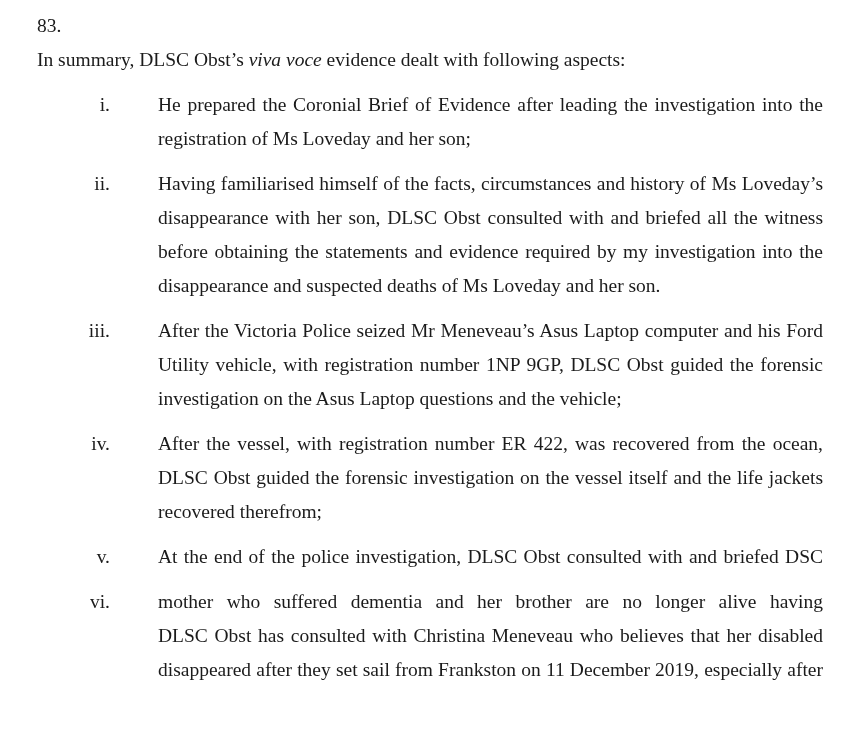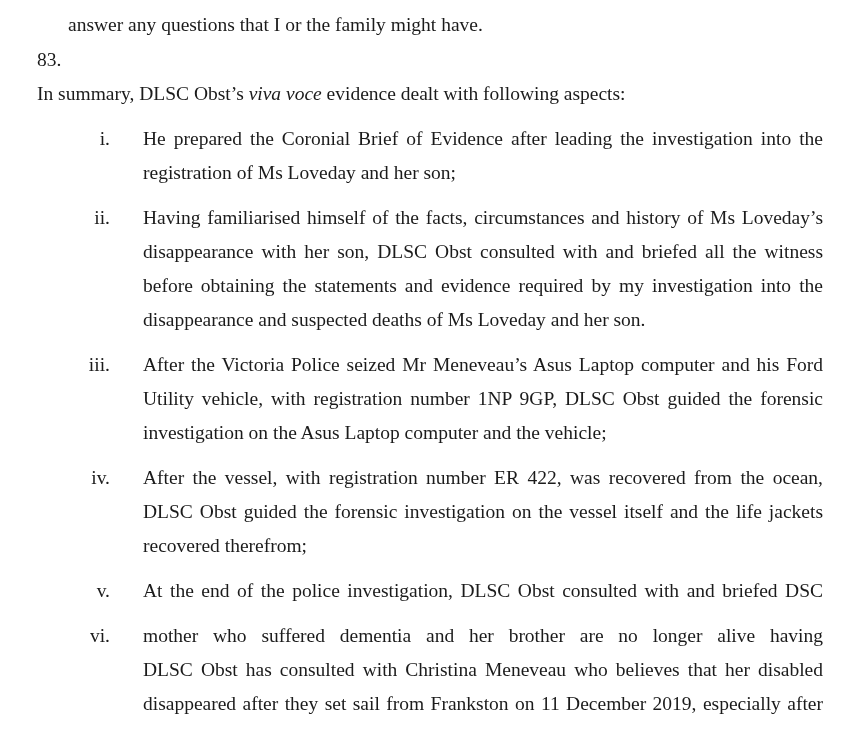--- a/index.html
+++ b/index.html
@@ -46,37 +46,36 @@
     margin-top: 11px;
     padding-left: 68px;
     padding-right: 37px;
   }
   .numeral {
     flex: 0 0 42px;
     text-align: right;
   }
   .lines {
     flex: 1;
-    margin-left: 33px;
+    margin-left: 48px;
     min-width: 0;
   }
   .line { }
   .line.just {
     text-align: justify;
     text-align-last: justify;
     -moz-text-align-last: justify;
     text-justify: inter-word;
   }
 </style>
 </head>
 <body>
 
 <div class="page">
 
-  <div class="para continuation">answer any questions that I or the family might have.</div>
 
   <div class="para numbered-para">
     <span class="para-number">83.</span>
     <span class="para-text"><span>In summary, DLSC Obst’s </span><em>viva voce</em><span> evidence dealt with following aspects:</span></span>
   </div>
 
   <div class="para sub-item">
     <span class="numeral">i.</span>
     <div class="lines">
       <div class="line just">He prepared the Coronial Brief of Evidence after leading the investigation into the</div>
@@ -92,21 +91,21 @@
       <div class="line just">before obtaining the statements and evidence required by my investigation into the</div>
       <div class="line">disappearance and suspected deaths of Ms Loveday and her son.</div>
     </div>
   </div>
 
   <div class="para sub-item">
     <span class="numeral">iii.</span>
     <div class="lines">
       <div class="line just">After the Victoria Police seized Mr Meneveau’s Asus Laptop computer and his Ford</div>
       <div class="line just">Utility vehicle, with registration number 1NP 9GP, DLSC Obst guided the forensic</div>
-      <div class="line">investigation on the Asus Laptop computer and the vehicle;</div>
+      <div class="line">investigation on the Asus Laptop questions and the vehicle;</div>
     </div>
   </div>
 
   <div class="para sub-item">
     <span class="numeral">iv.</span>
     <div class="lines">
       <div class="line just">After the vessel, with registration number ER 422, was recovered from the ocean,</div>
       <div class="line just">DLSC Obst guided the forensic investigation on the vessel itself and the life jackets</div>
       <div class="line">recovered therefrom;</div>
     </div>

